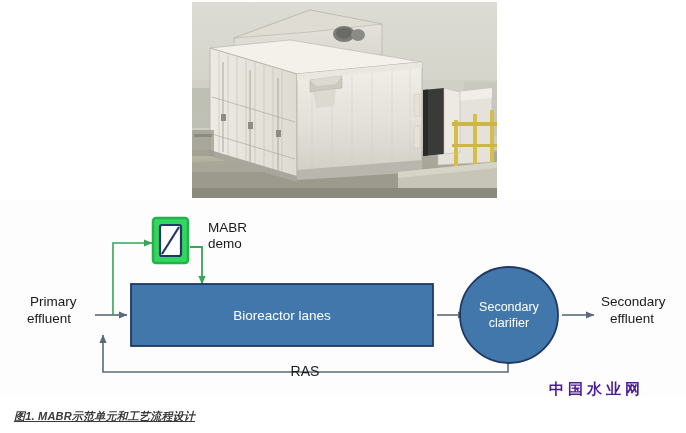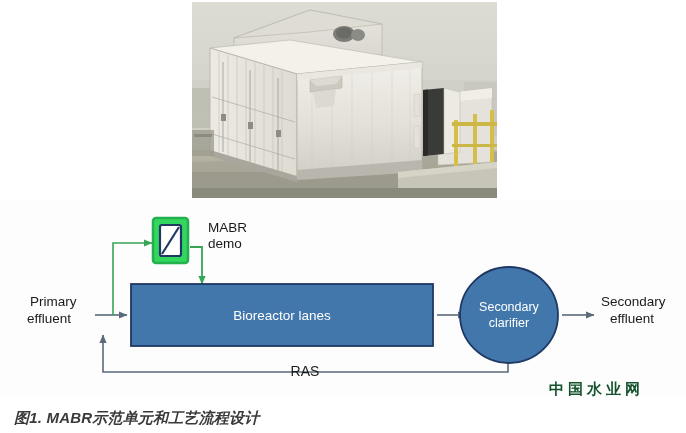--- a/index.html
+++ b/index.html
@@ -39,26 +39,27 @@
     height: 196px;
     background: #15803d;
   }
   #diagram-svg { display: block; width: 686px; height: 196px; }
 
   
   #caption {
     position: absolute;
     left: 14px;
     top: 409px;
-    font-size: 15px;
+    font-size: 11px;
     font-style: italic;
     font-weight: bold;
     color: #3a3a3a;
     letter-spacing: 0.2px;
     white-space: nowrap;
+    text-decoration: underline;
   }
 
   
   #watermark {
     position: absolute;
     left: 549px;
     top: 378px;
     width: 135px;
     height: 50px;
   }
@@ -81,21 +82,21 @@
     font-size: 8px;
     font-weight: bold;
     font-style: normal;
     color: #7a7a7a;
     vertical-align: bottom;
     letter-spacing: 0;
   }
   #wm-bottom {
     font-size: 15px;
     font-weight: bold;
-    color: #14532d;
+    color: #4c1d95;
     letter-spacing: 4px;
     line-height: 20px;
     white-space: nowrap;
     margin-top: 1px;
   }
 
   .dg-text {
     font-family: "Liberation Sans", sans-serif;
   }
 </style>

